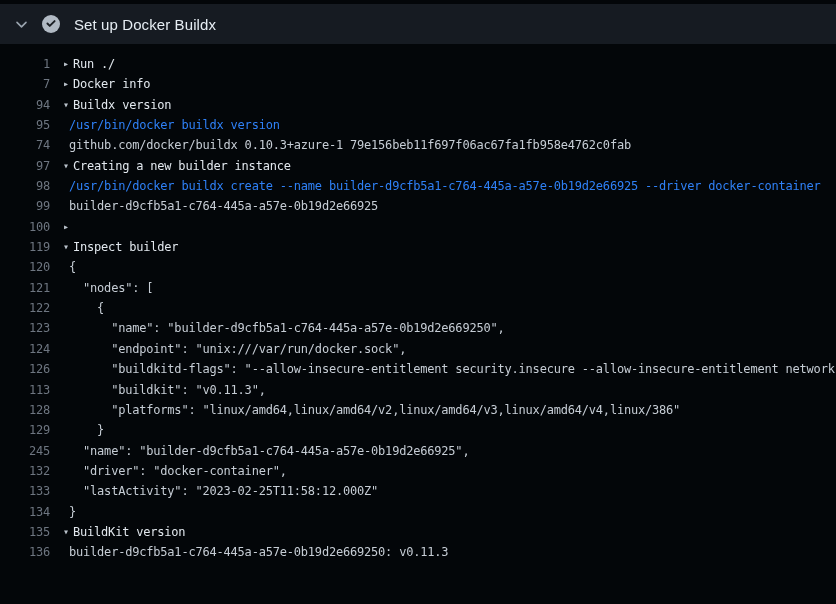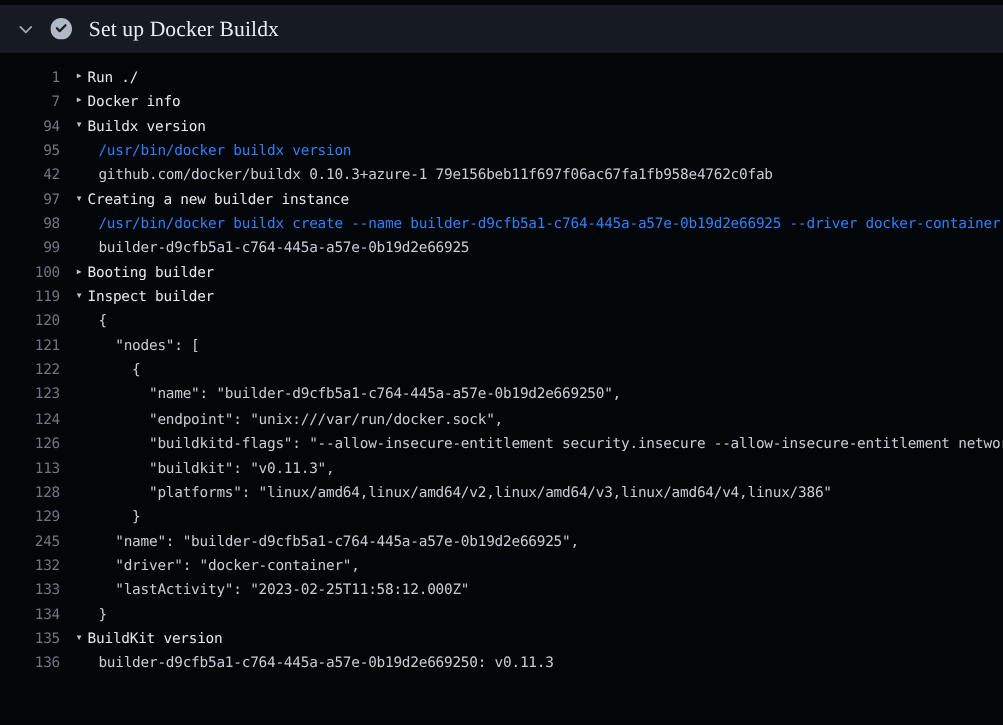--- a/index.html
+++ b/index.html
@@ -25,22 +25,22 @@
   .step-header{
     height:40px;width:836px;
     background:var(--bg-header);
     display:flex;align-items:center;
     padding-left:14px;
     cursor:pointer;
   }
   .step-header .chev{display:flex;align-items:center;margin-right:13px;}
   .step-header .statusic{display:flex;align-items:center;margin-right:14px;}
   .step-title{
-    font-family:Liberation Serif, serif;
-    font-size:18px;color:var(--fg-title);letter-spacing:.1px;
+    font-family:Liberation Sans, sans-serif;
+    font-size:15px;color:var(--fg-title);letter-spacing:.1px;
   }
   .log{
     padding-top:10px;
     width:836px;height:560px;
     overflow:hidden;
   }
   .row{
     height:20.35px;line-height:20.35px;
     display:flex;align-items:center;
     white-space:pre;overflow:hidden;
@@ -50,21 +50,21 @@
     flex:0 0 50px;text-align:right;
     color:var(--fg-num);
     cursor:pointer;
   }
   .row .caret{
     flex:0 0 9px;margin-left:13px;
     color:var(--fg-caret);font-size:10px;
     text-align:left;cursor:pointer;
   }
   .row .txt{margin-left:1px;color:var(--fg-group);}
-  .row.plain .txt{margin-left:32px;}
+  .row.plain .txt{margin-left:19px;}
   .row.plain.command .txt{color:var(--blue);}
   .row.plain.output .txt{color:var(--fg-output);}
   .row.group{cursor:pointer;}
 </style>
 </head>
 <body>
 
 <div class="top-strip"></div>
 
 <div class="step-header">
@@ -80,25 +80,25 @@
     </svg>
   </span>
   <span class="step-title">Set up Docker Buildx</span>
 </div>
 
 <div class="log">
     <div class="row group"><span class="num">1</span><span class="caret">▸</span><span class="txt">Run ./</span></div>
     <div class="row group"><span class="num">7</span><span class="caret">▸</span><span class="txt">Docker info</span></div>
     <div class="row group"><span class="num">94</span><span class="caret">▾</span><span class="txt">Buildx version</span></div>
     <div class="row plain command"><span class="num">95</span><span class="txt">/usr/bin/docker buildx version</span></div>
-    <div class="row plain output"><span class="num">42</span><span class="txt">github.com/docker/buildx 0.10.3+azure-1 79e156beb11f697f06ac67fa1fb958e4762c0fab</span></div>
+    <div class="row plain output"><span class="num">74</span><span class="txt">github.com/docker/buildx 0.10.3+azure-1 79e156beb11f697f06ac67fa1fb958e4762c0fab</span></div>
     <div class="row group"><span class="num">97</span><span class="caret">▾</span><span class="txt">Creating a new builder instance</span></div>
     <div class="row plain command"><span class="num">98</span><span class="txt">/usr/bin/docker buildx create --name builder-d9cfb5a1-c764-445a-a57e-0b19d2e66925 --driver docker-container</span></div>
     <div class="row plain output"><span class="num">99</span><span class="txt">builder-d9cfb5a1-c764-445a-a57e-0b19d2e66925</span></div>
-    <div class="row group"><span class="num">100</span><span class="caret">▸</span><span class="txt">Booting builder</span></div>
+    <div class="row group"><span class="num">100</span><span class="caret">▸</span></div>
     <div class="row group"><span class="num">119</span><span class="caret">▾</span><span class="txt">Inspect builder</span></div>
     <div class="row plain output"><span class="num">120</span><span class="txt">{</span></div>
     <div class="row plain output"><span class="num">121</span><span class="txt">  "nodes": [</span></div>
     <div class="row plain output"><span class="num">122</span><span class="txt">    {</span></div>
     <div class="row plain output"><span class="num">123</span><span class="txt">      "name": "builder-d9cfb5a1-c764-445a-a57e-0b19d2e669250",</span></div>
     <div class="row plain output"><span class="num">124</span><span class="txt">      "endpoint": "unix:///var/run/docker.sock",</span></div>
     <div class="row plain output"><span class="num">126</span><span class="txt">      "buildkitd-flags": "--allow-insecure-entitlement security.insecure --allow-insecure-entitlement network.host",</span></div>
     <div class="row plain output"><span class="num">113</span><span class="txt">      "buildkit": "v0.11.3",</span></div>
     <div class="row plain output"><span class="num">128</span><span class="txt">      "platforms": "linux/amd64,linux/amd64/v2,linux/amd64/v3,linux/amd64/v4,linux/386"</span></div>
     <div class="row plain output"><span class="num">129</span><span class="txt">    }</span></div>

